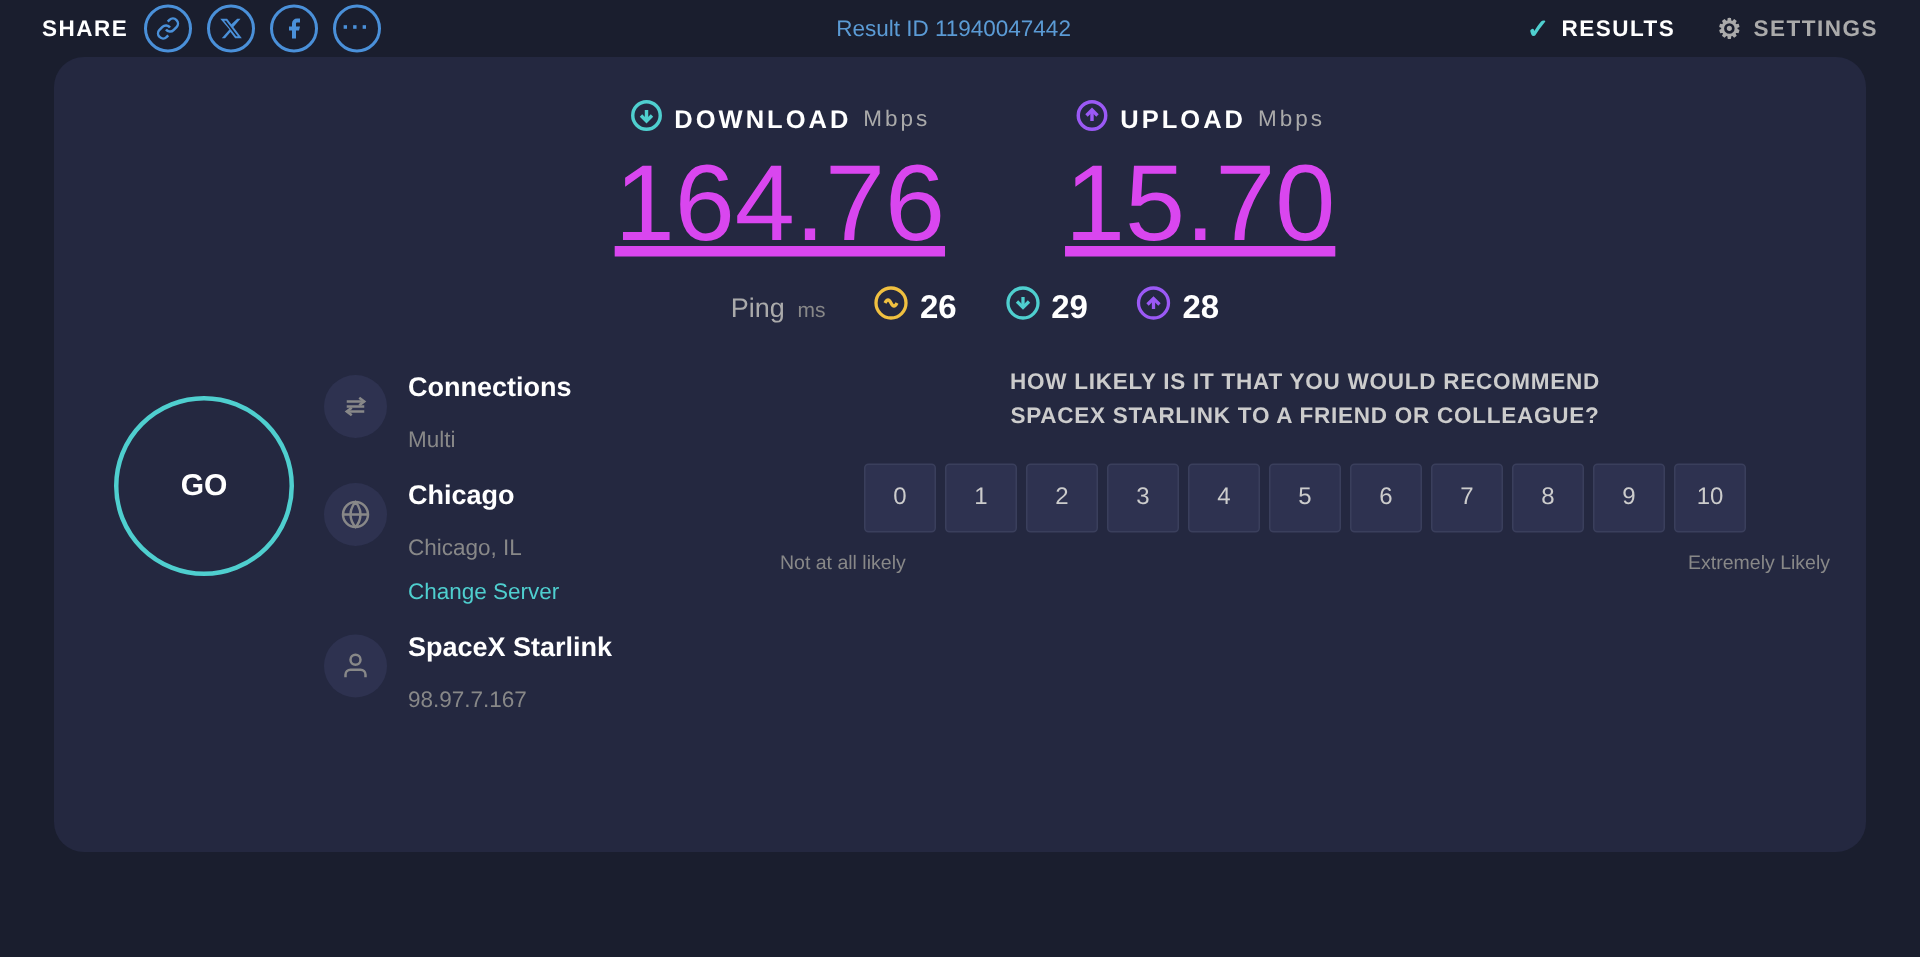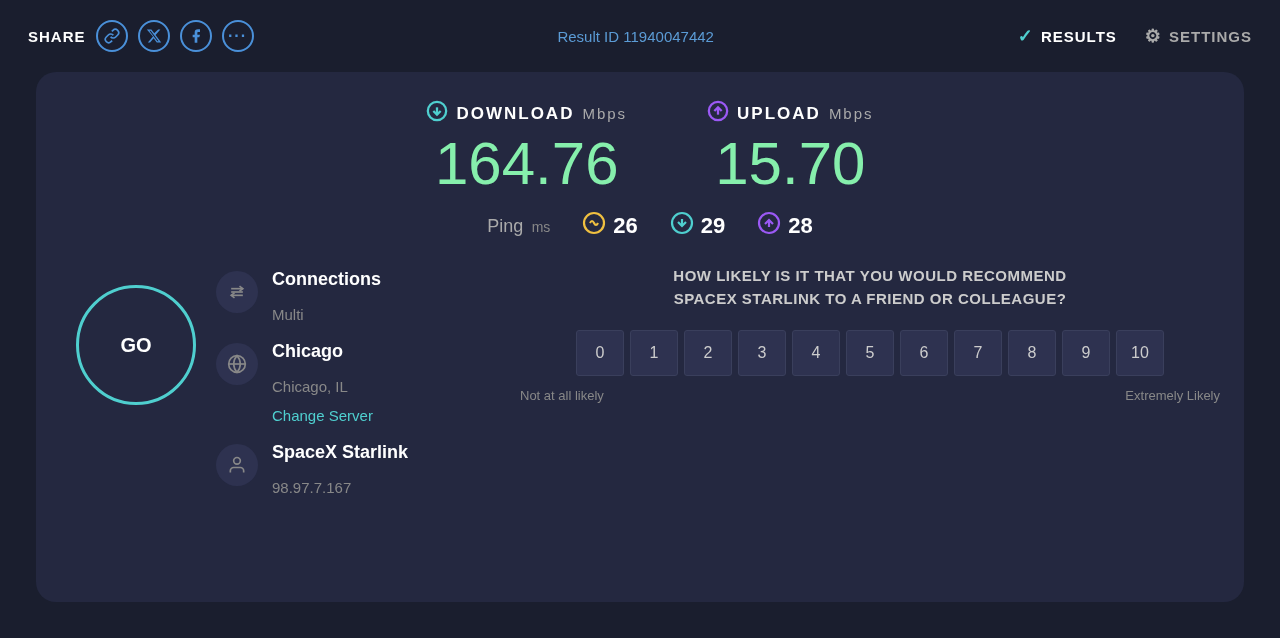--- a/index.html
+++ b/index.html
@@ -12,21 +12,21 @@
       overflow: hidden;
     }
 
     
     .top-bar {
       background-color: #1a1e2e;
       display: flex;
       align-items: center;
       justify-content: space-between;
       padding: 12px 28px;
-      height: 72px;
+      height: 38px;
       gap: 20px;
     }
     .share-section {
       display: flex;
       align-items: center;
       gap: 10px;
     }
     .share-label {
       font-size: 15px;
       font-weight: bold;
@@ -97,24 +97,25 @@
       font-weight: bold;
       letter-spacing: 2px;
       margin-bottom: 4px;
     }
     .speed-label .unit {
       font-weight: normal;
       color: #aaa;
       font-size: 15px;
     }
     .speed-value {
-      font-size: 60px;
+      font-size: 72px;
       font-weight: 300;
       line-height: 1.1;
-      color: #86efac;
+      color: #d946ef;
+      text-decoration: underline;
     }
 
     
     .ping-row {
       display: flex;
       align-items: center;
       justify-content: center;
       gap: 32px;
       margin-top: 14px;
       margin-bottom: 24px;

